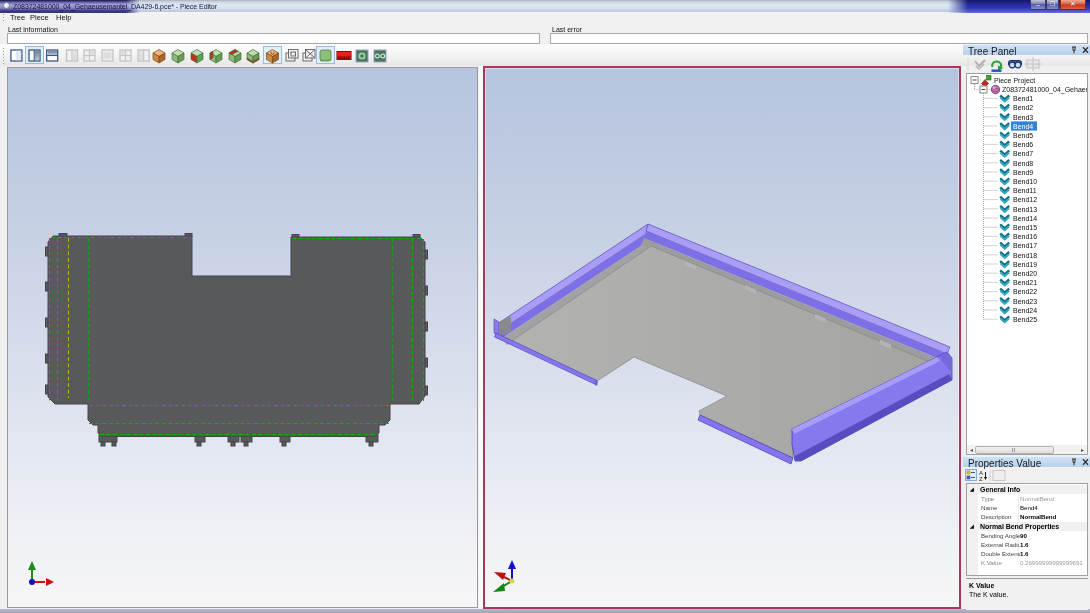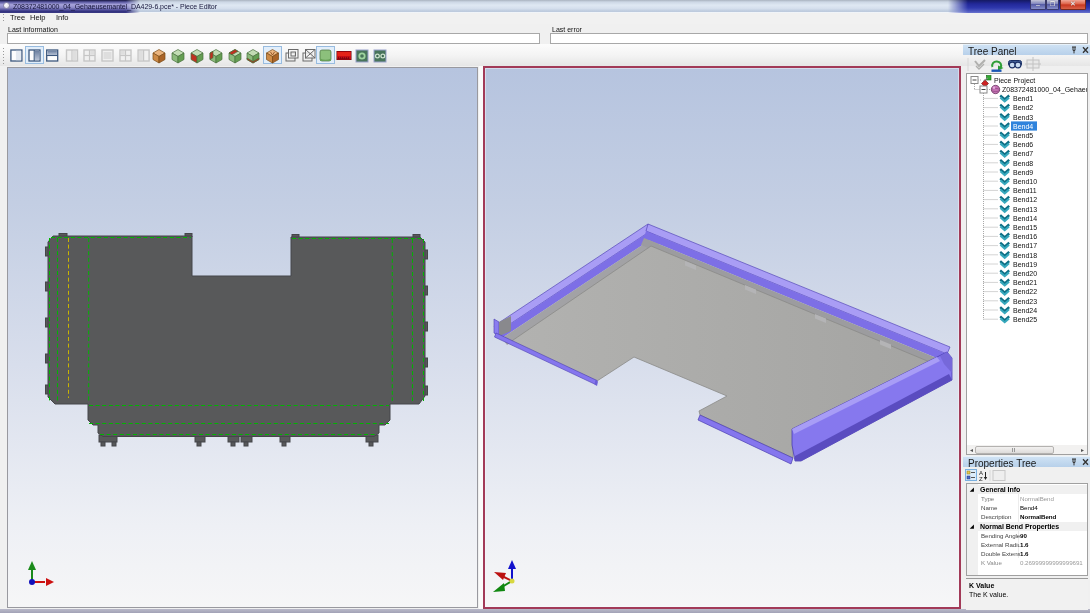--- a/index.html
+++ b/index.html
@@ -57,22 +57,22 @@
   <div class="abs wbtn" style="left:1046px;width:13px">
       <span class="wglyph" style="font-size:6px;top:0">❐</span>
     </div>
   <div class="abs wbtn" id="btnclose" style="left:1060px;width:26px">
       <span class="wglyph" style="top:0">✕</span>
     </div>
 
   <div class="abs" id="menubar"></div>
   <div class="abs grip" style="left:2px;top:13px;height:10px"></div>
   <div class="abs mitem" style="left:10px">Tree</div>
-  <div class="abs mitem" style="left:30px">Help</div>
-  <div class="abs mitem" style="left:56px">Info</div>
+  <div class="abs mitem" style="left:30px">Piece</div>
+  <div class="abs mitem" style="left:56px">Help</div>
 
   <div class="abs lbl" style="left:8px;top:26px">Last information</div>
   <div class="abs inp" style="left:7px;top:33px;width:533px"></div>
   <div class="abs lbl" style="left:552px;top:26px">Last error</div>
   <div class="abs inp" style="left:550px;top:33px;width:538px"></div>
 
   <div class="abs" id="toolbar"></div>
   <div class="abs grip" style="left:2px;top:47px;height:17px"></div>
   <div class="abs tbsel" style="left:25px"></div>
   <div class="abs tbsel" style="left:263px"></div>
@@ -537,21 +537,21 @@
     </svg>
   </div>
   <div class="abs" id="hscroll">
     <div style="position:absolute;left:2px;top:2px;font-size:5px;color:#555">◄</div>
     <div style="position:absolute;right:2px;top:2px;font-size:5px;color:#555">►</div>
     <div style="position:absolute;left:8px;top:0.5px;width:79px;height:8px;background:linear-gradient(180deg,#f2f1f0,#dedcda);border:1px solid #b4b2b0;border-radius:2px"></div>
     <div style="position:absolute;left:45px;top:2.5px;width:1px;height:4px;background:#999"></div>
     <div style="position:absolute;left:47px;top:2.5px;width:1px;height:4px;background:#999"></div>
   </div>
   <div class="abs phdr" style="top:456px"></div>
-  <div class="abs phdrtxt" style="left:968px;top:458px">Properties Tree</div>
+  <div class="abs phdrtxt" style="left:968px;top:458px">Properties Value</div>
   <svg class="abs" width="20" height="9" style="left:1070px;top:458px">
     <g stroke="#333" fill="none">
         <path d="M2,1 h4 M3,1 v3.4 h2 v-3.4 M4,4.4 v3" stroke-width="1"></path>
     <path d="M13,1.2 l5,5.6 M18,1.2 l-5,5.6" stroke-width="1.3"></path>
       </g>
   </svg>
   <svg class="abs" width="127" height="14" style="left:963px;top:469px">
     <rect x="2.5" y="0.5" width="11" height="11" fill="#dcecfa" stroke="#7ab0e0"></rect>
     <g transform="translate(4,2)">
         <rect x="0" y="0" width="3" height="3" fill="#e8c84a" stroke="#8a7a20" stroke-width="0.5"></rect>

